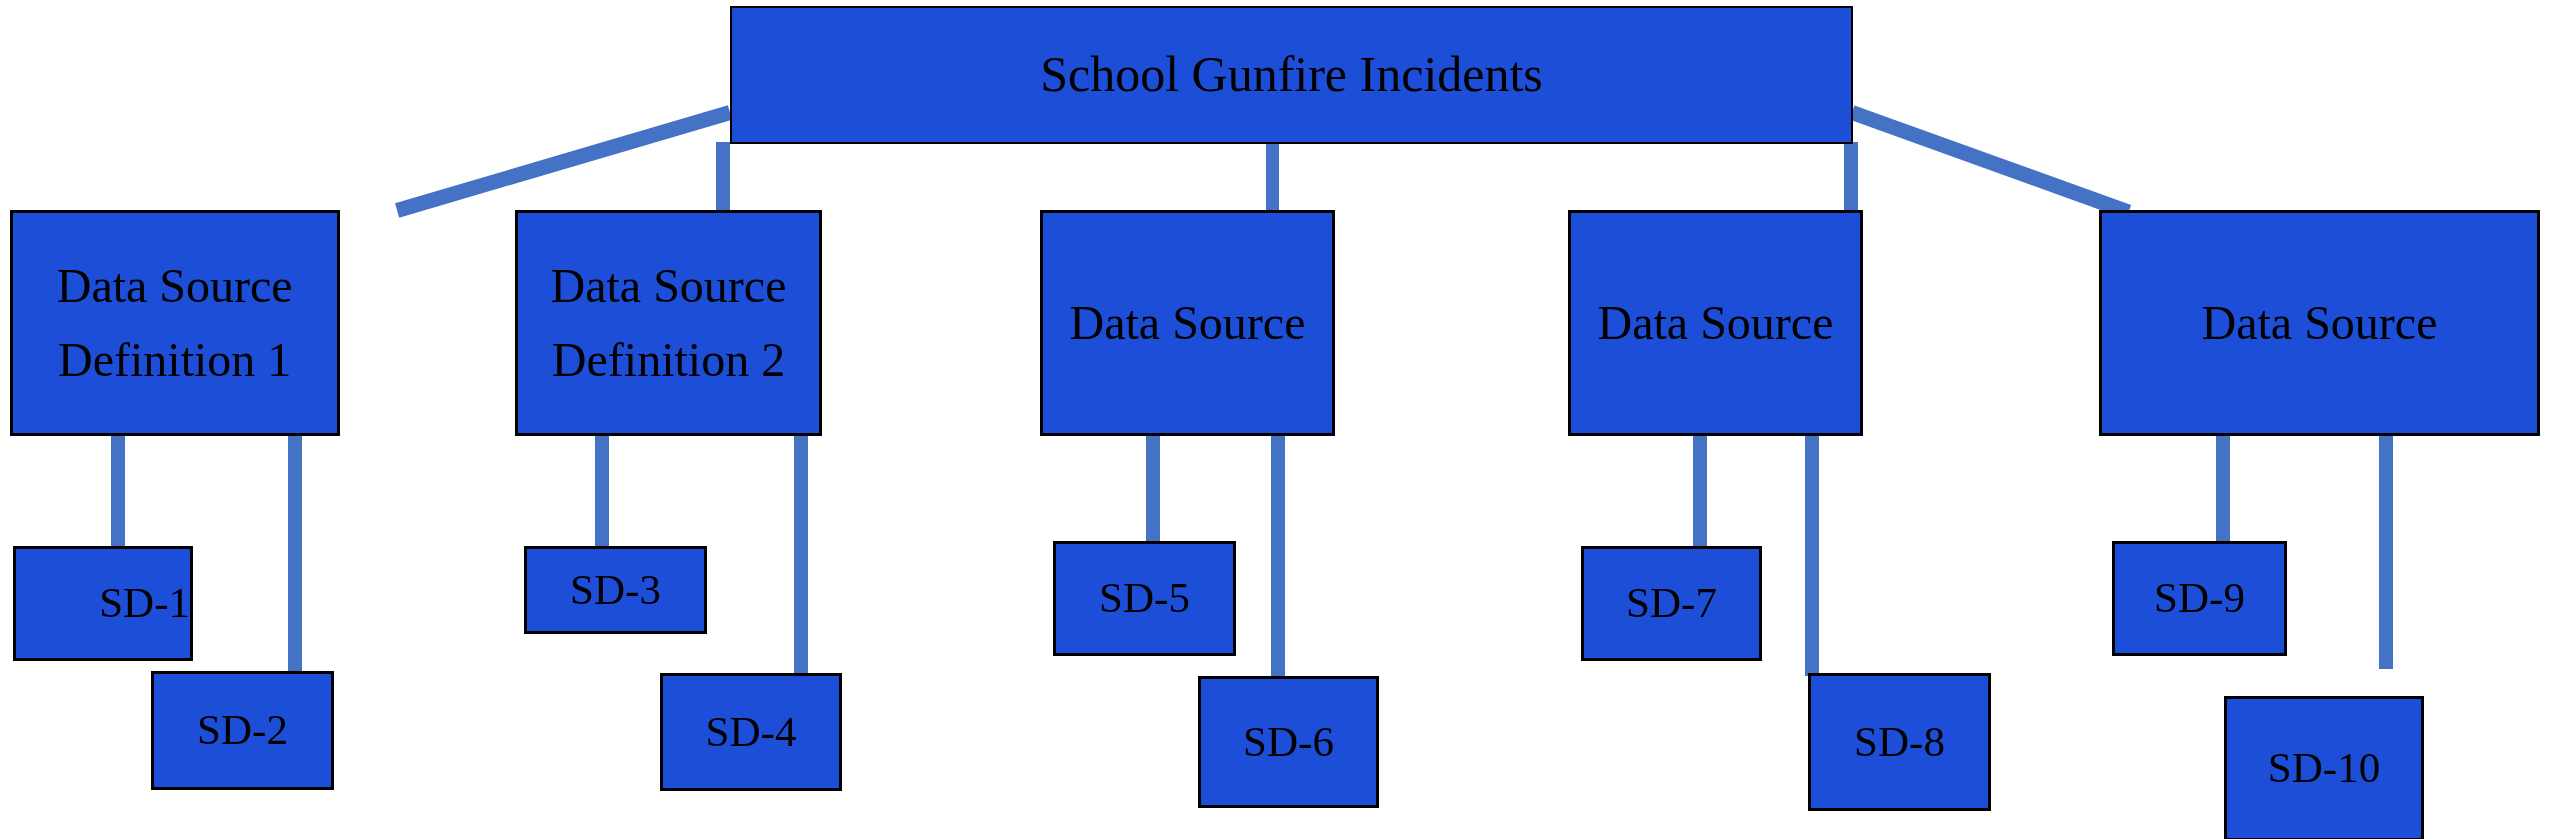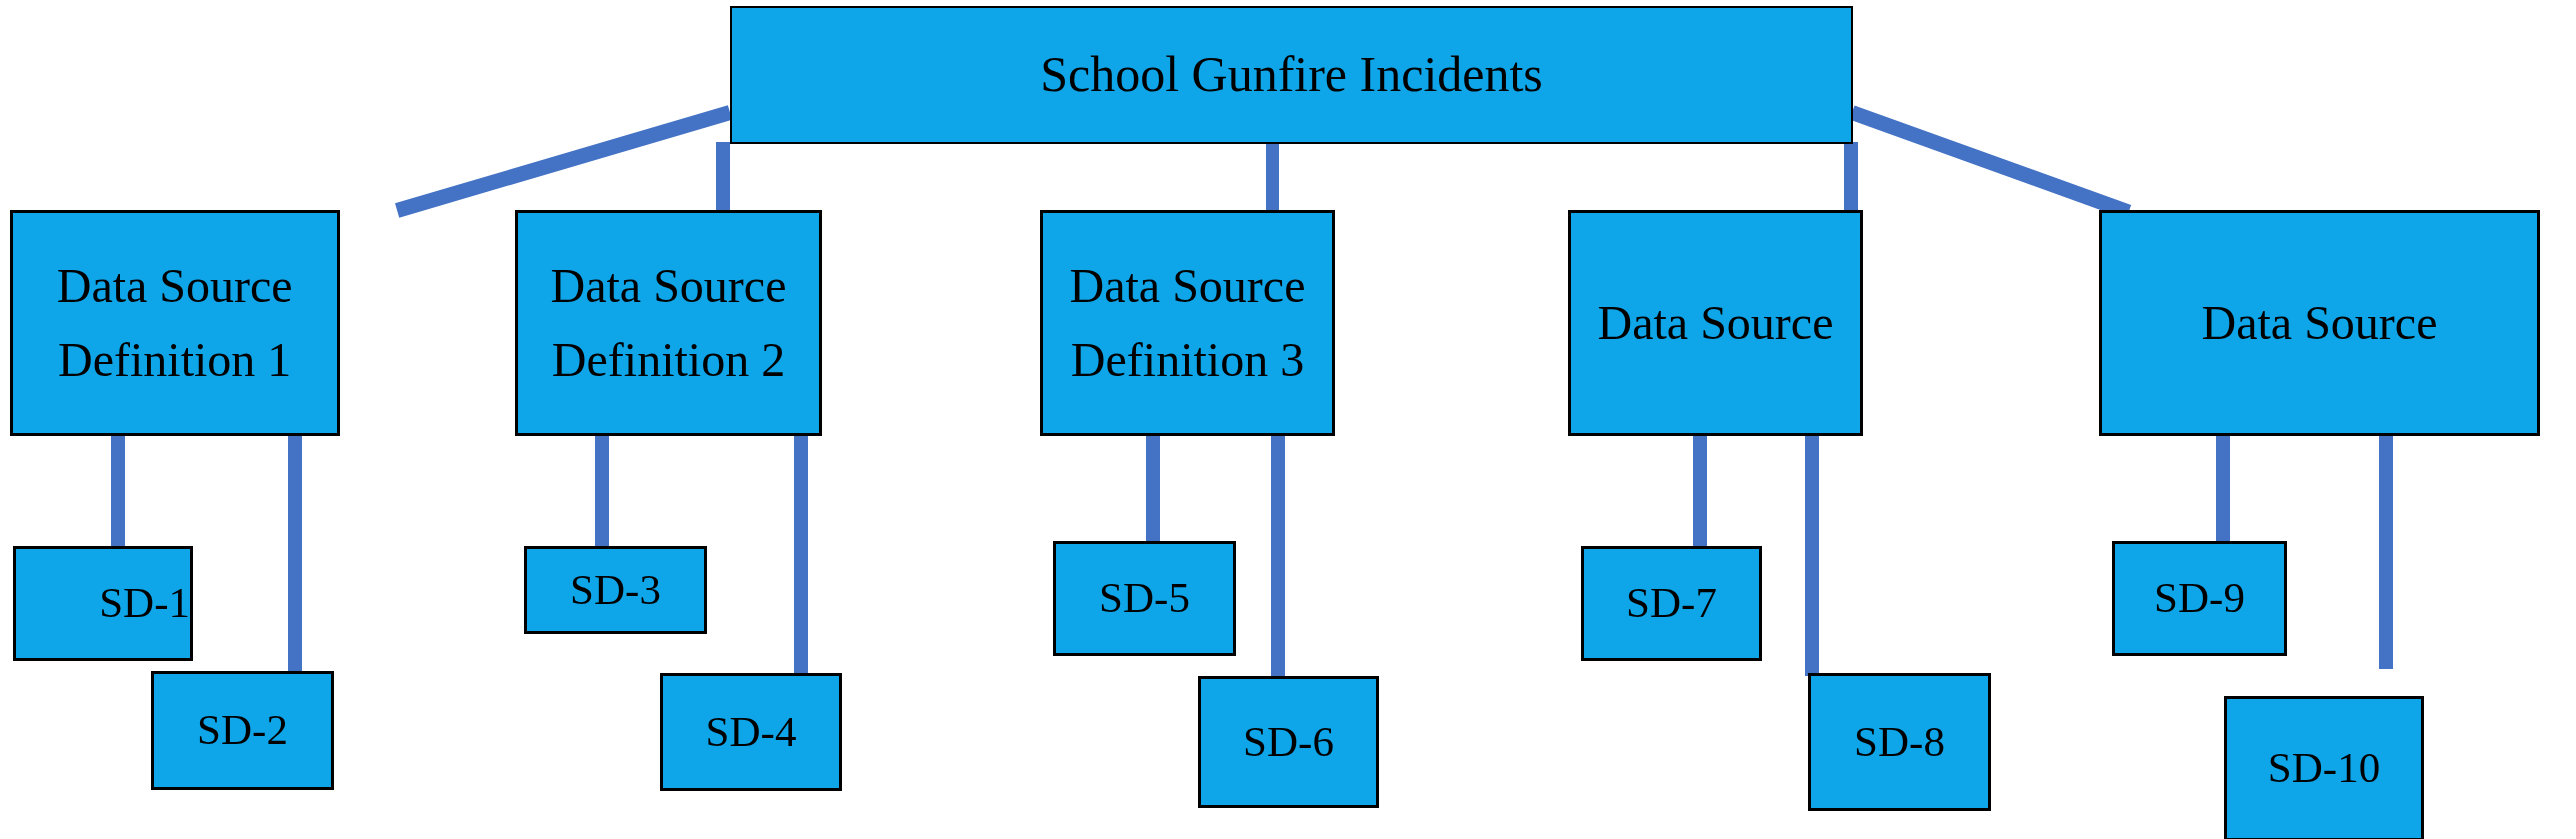--- a/index.html
+++ b/index.html
@@ -11,21 +11,21 @@
     position: relative;
     width: 2576px;
     height: 840px;
     background: #ffffff;
     overflow: hidden;
     font-family: "Liberation Serif", "DejaVu Serif", serif;
   }
   .node {
     position: absolute;
     box-sizing: border-box;
-    background: #0ea5e9;
+    background: #1d4ed8;
     border: 3.5px solid #000000;
     display: flex;
     flex-direction: column;
     align-items: center;
     justify-content: center;
     text-align: center;
     color: #000000;
     z-index: 3;
   }
   .node.root {
@@ -93,21 +93,20 @@
     <span class="node-line">Definition 1</span>
   </div>
 
   <div class="node ds" style="left:515px; top:210px; width:307px; height:226px;">
     <span class="node-line">Data Source</span>
     <span class="node-line">Definition 2</span>
   </div>
 
   <div class="node ds" style="left:1040px; top:210px; width:295px; height:226px;">
     <span class="node-line">Data Source</span>
-    <span class="node-line">Definition 3</span>
   </div>
 
   <div class="node ds" style="left:1568px; top:210px; width:295px; height:226px;">
     <span class="node-line">Data Source</span>
   </div>
 
   <div class="node ds" style="left:2099px; top:210px; width:441px; height:226px;">
     <span class="node-line">Data Source</span>
   </div>
 

